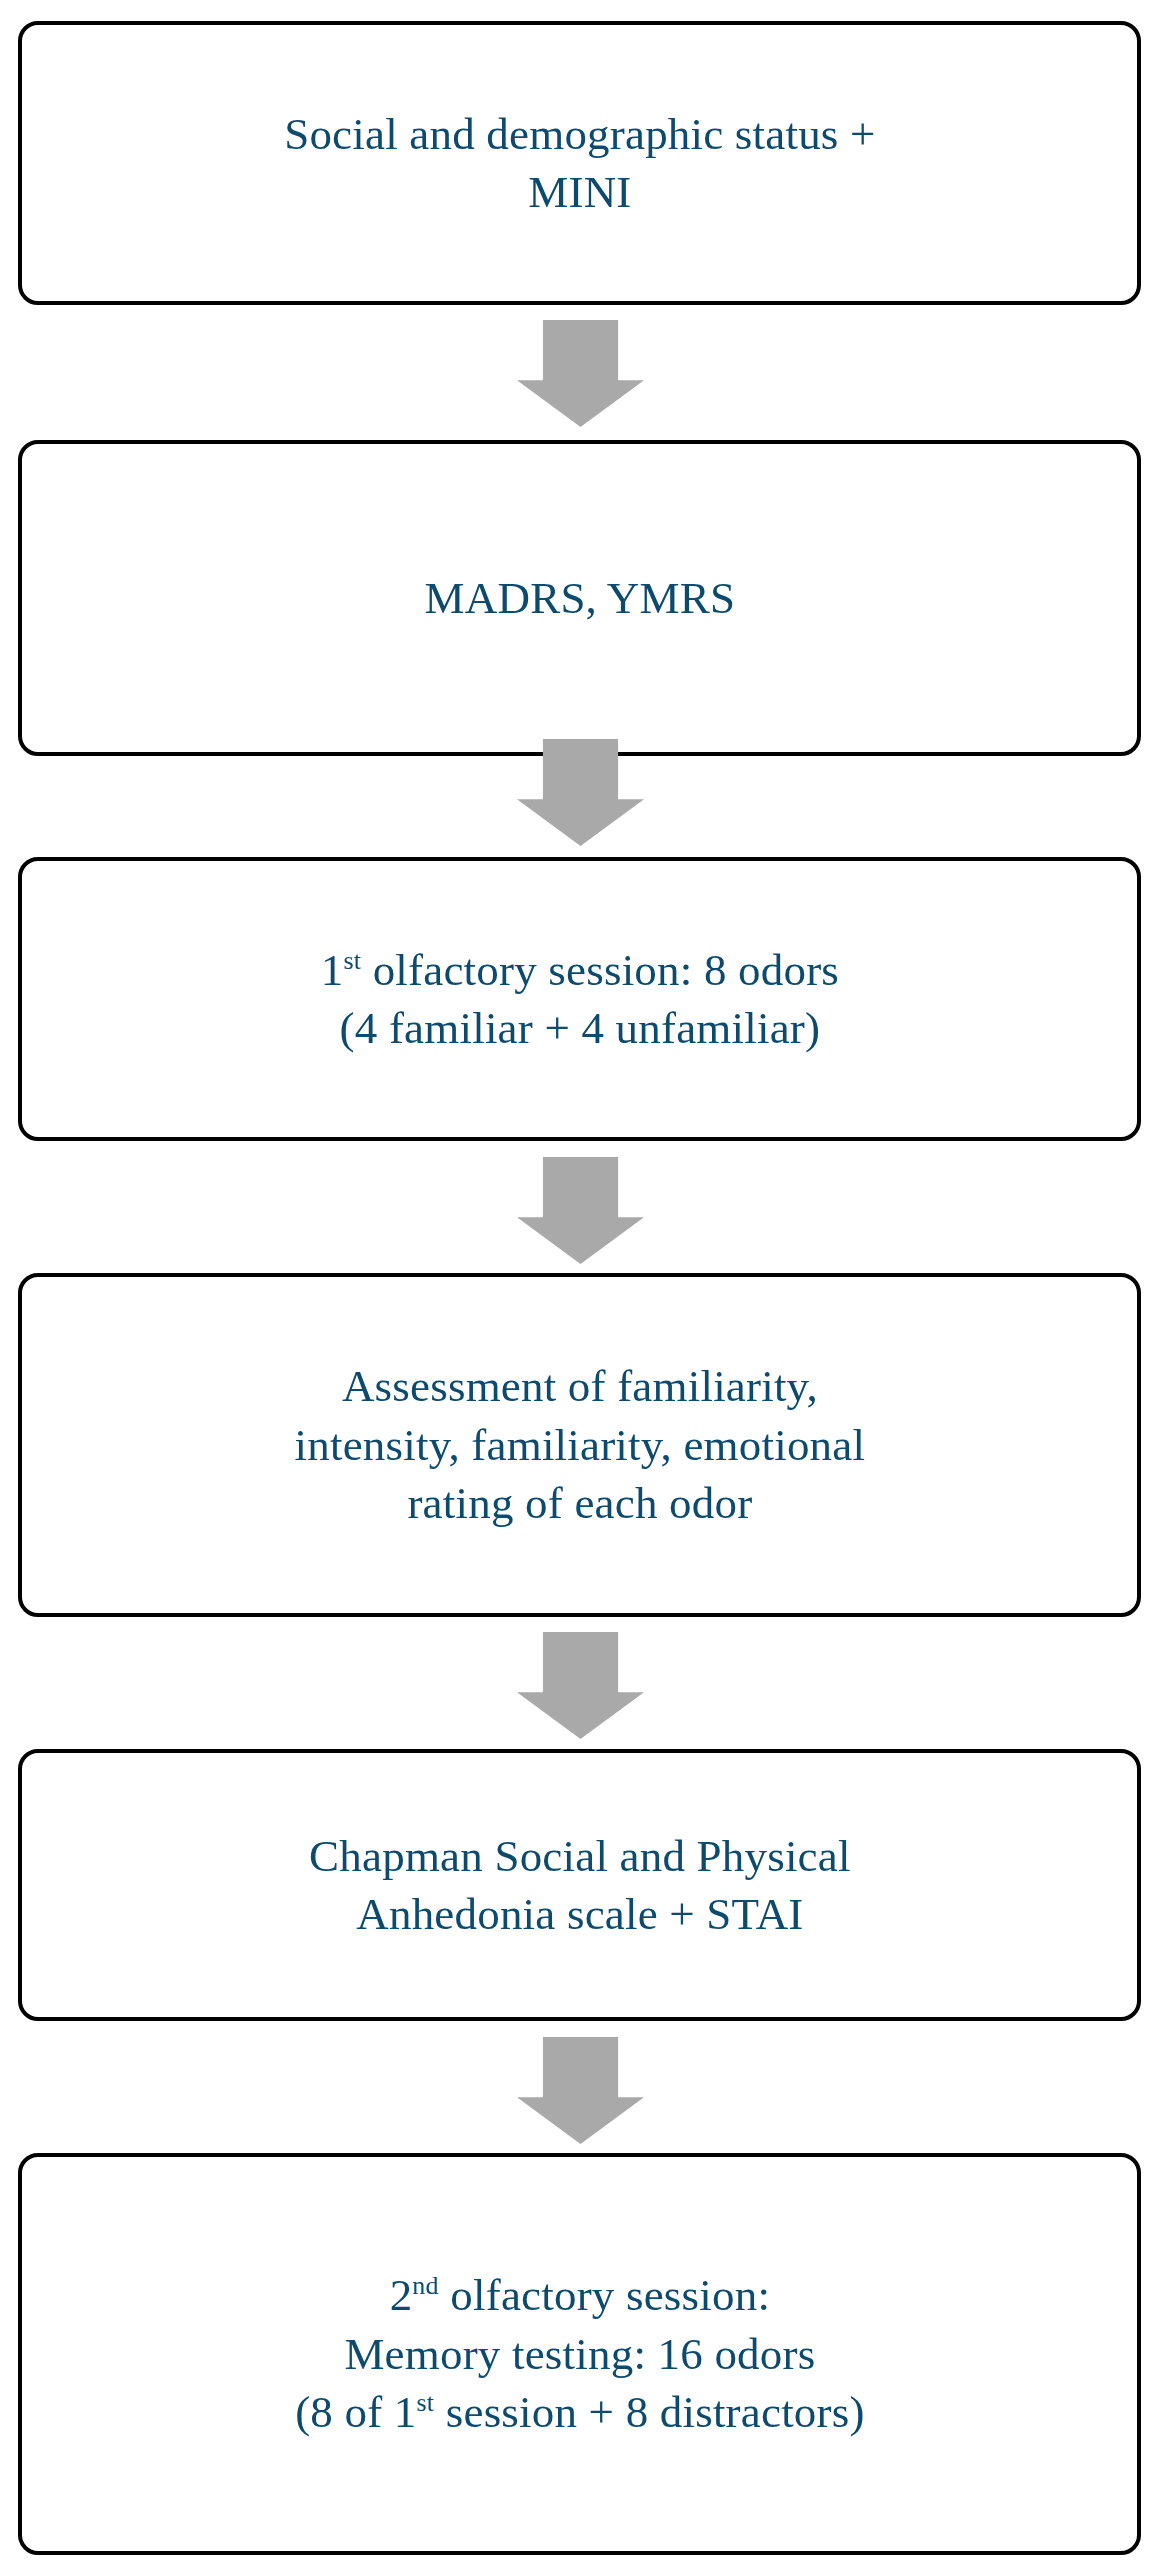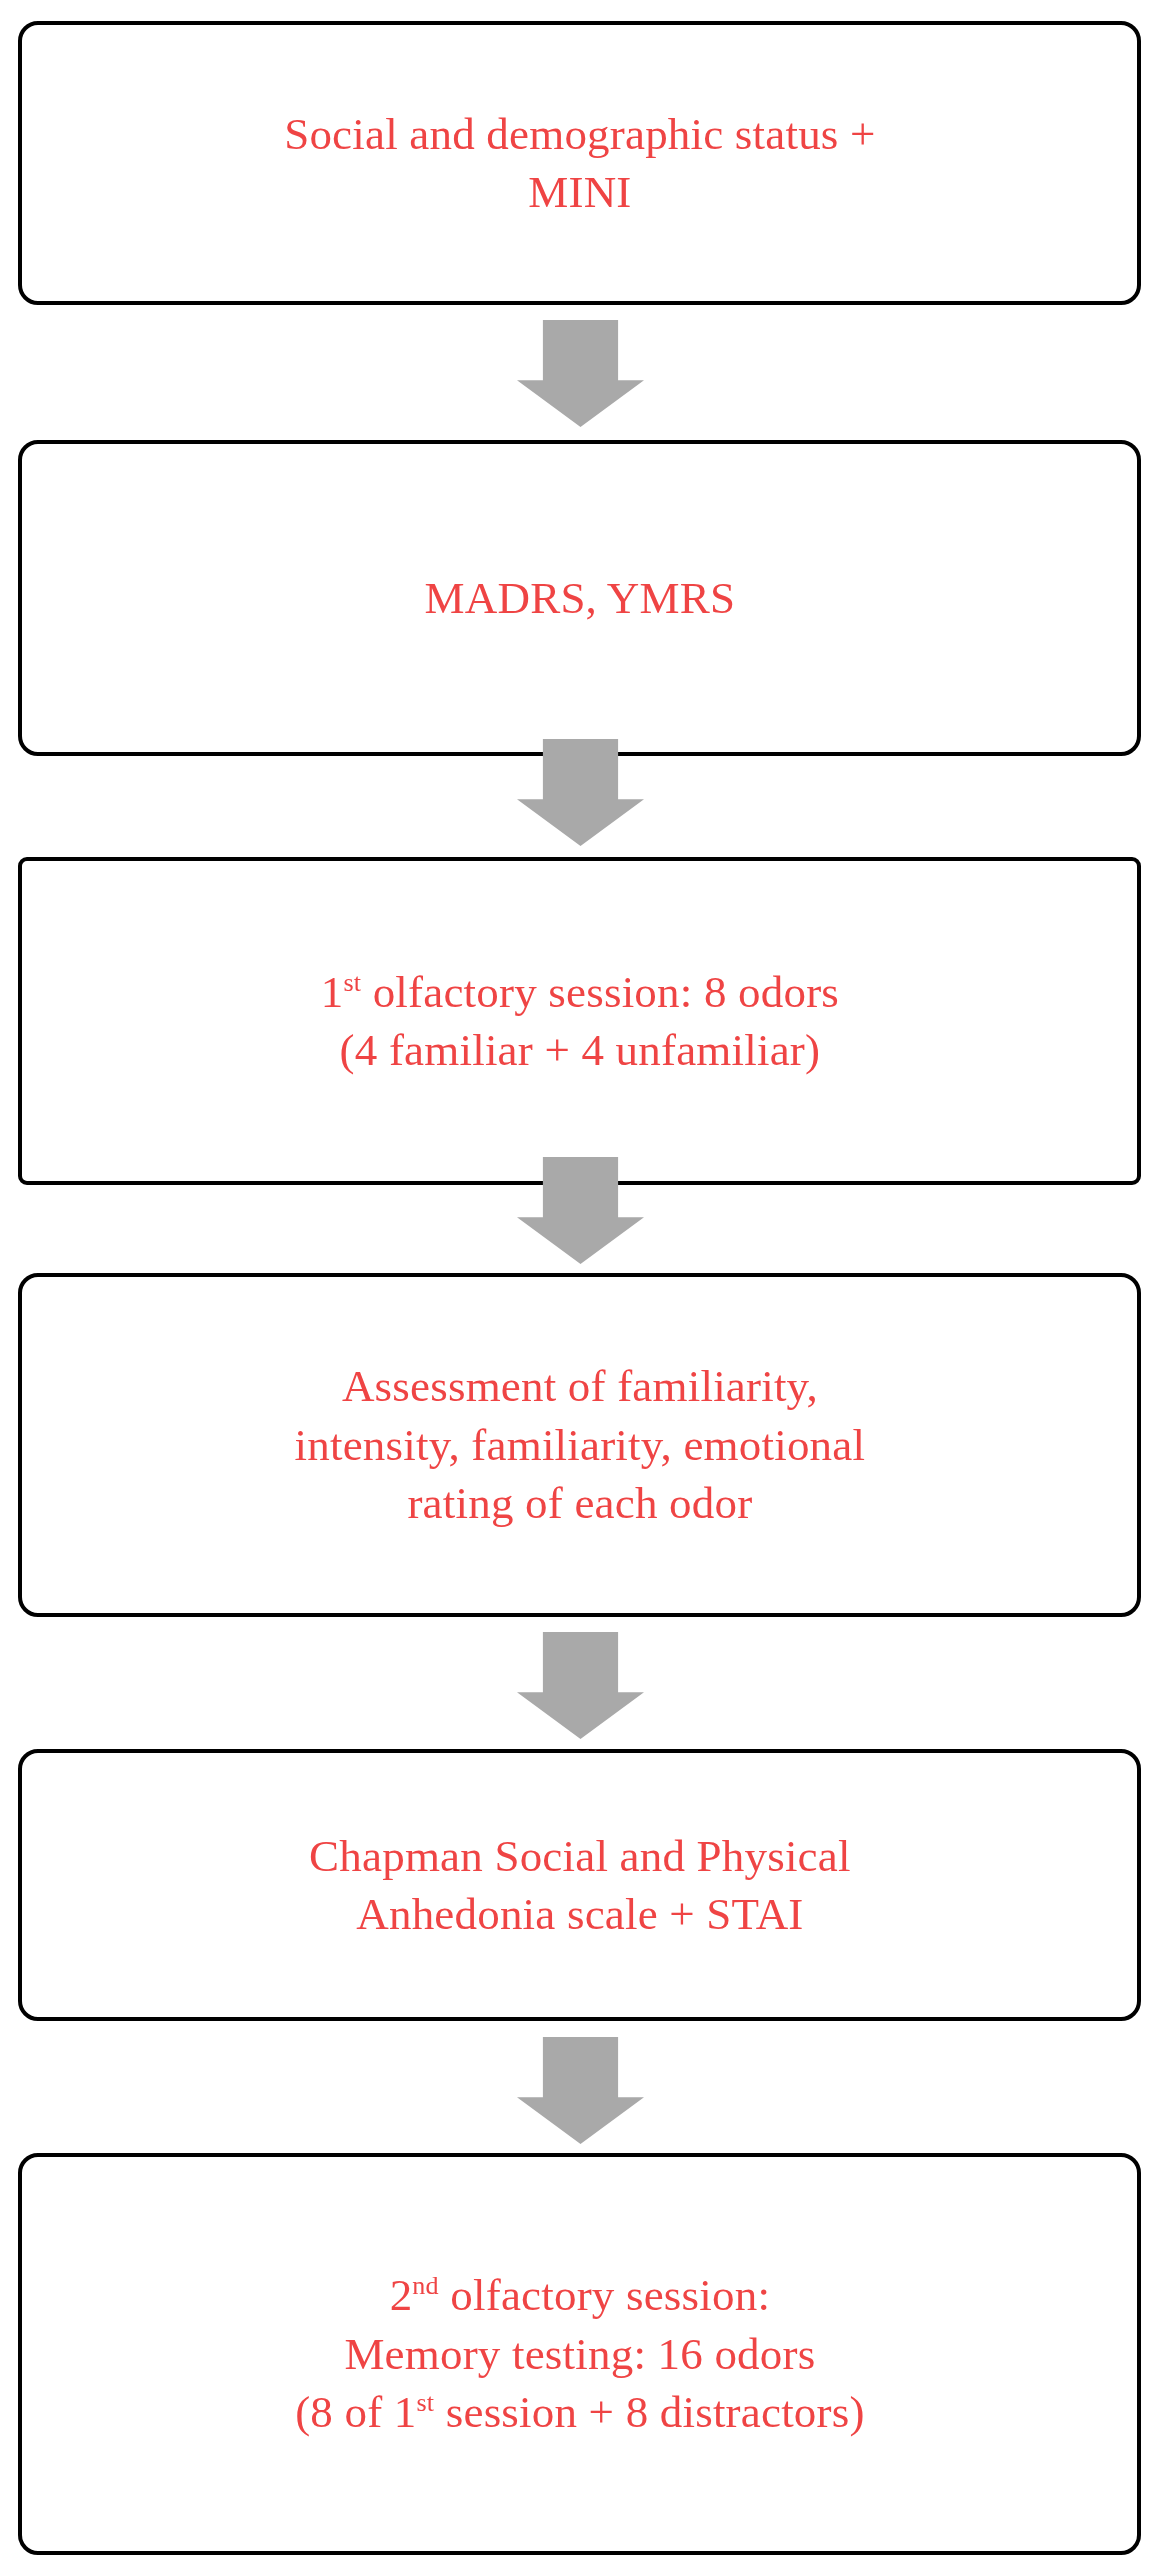--- a/index.html
+++ b/index.html
@@ -25,41 +25,41 @@
     border: 4.2px solid #000000;
     border-radius: 20px;
     display: flex;
     align-items: center;
     justify-content: center;
     text-align: center;
   }
   .box-text {
     display: block;
     width: 100%;
-    color: #ef4444;
+    color: #0c4a6e;
     font-size: 45px;
     line-height: 1.30;
     letter-spacing: 0.2px;
     padding: 0 15px;
     box-sizing: border-box;
   }
   .box-text .line {
     display: block;
     white-space: nowrap;
   }
   .box-text sup {
     font-size: 0.58em;
     vertical-align: super;
     line-height: 0;
   }
 
   
   #box-1 { top: 21px;   height: 284px; }
   #box-2 { top: 440px;  height: 316px; }
-  #box-3 { top: 857px; height: 328px; border-radius: 9px; }
+  #box-3 { top: 857px; height: 284px; }
   #box-4 { top: 1273px; height: 344px; }
   #box-5 { top: 1749px; height: 272px; }
   #box-6 { top: 2153px; height: 402px; font-family: Liberation Serif, serif; }
 
   
   .flow-arrow {
     position: absolute;
     left: 517px;
     width: 127px;
     height: 107px;

